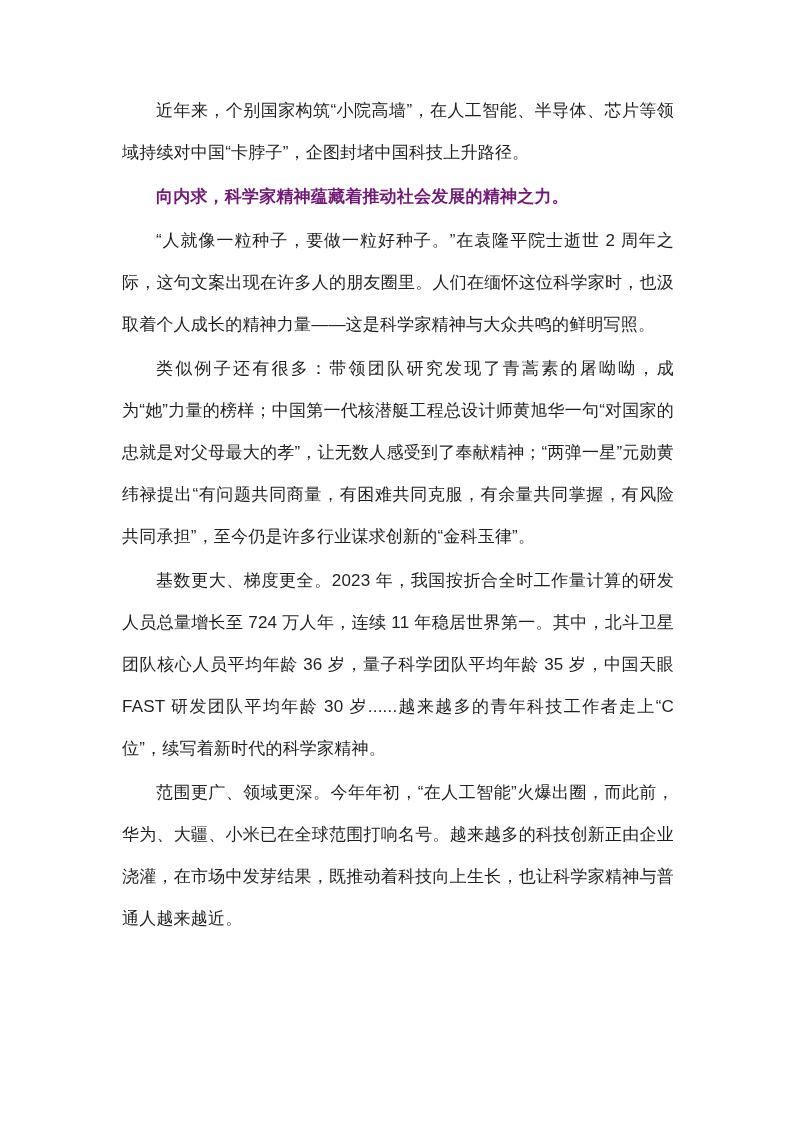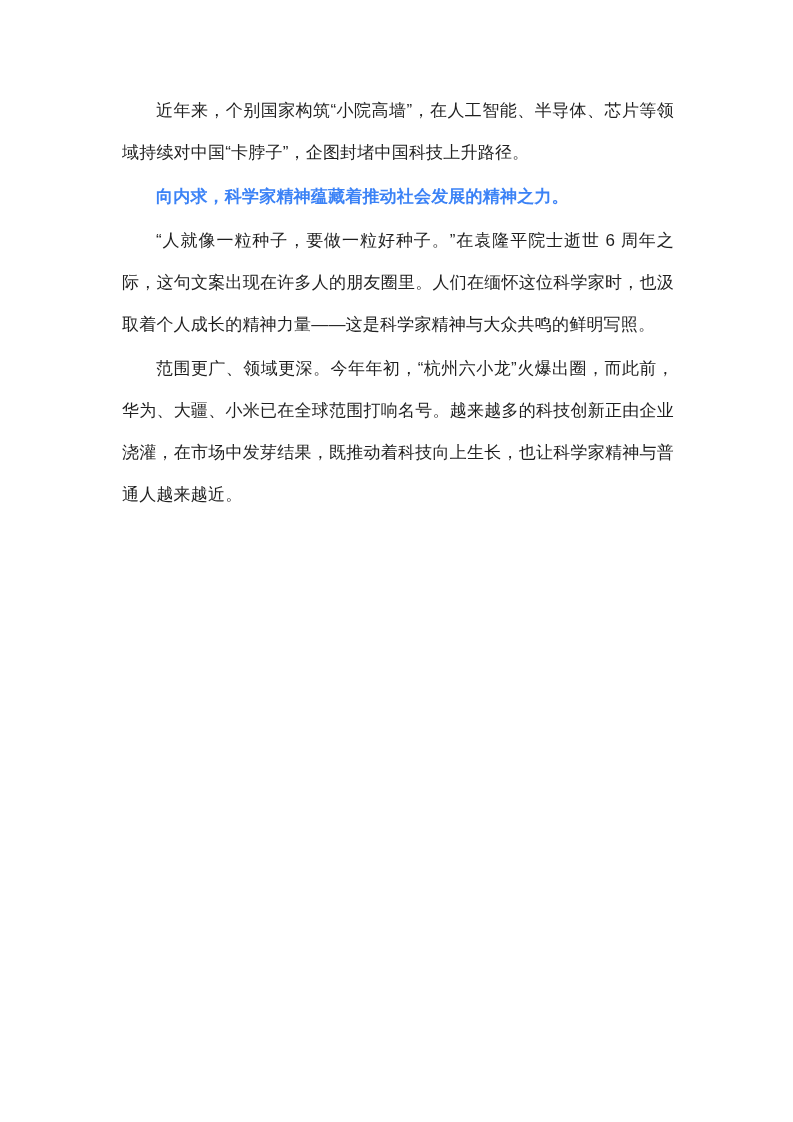--- a/index.html
+++ b/index.html
@@ -26,26 +26,28 @@
     text-align: justify;
     letter-spacing: 0.2px;
   }
   .para {
     text-indent: 2em;
     margin: 0;
     font-weight: normal;
   }
   .para.heading {
     font-weight: bold;
-    color: #3b82f6;
+    color: #701a75;
   }
 </style>
 </head>
 <body>
 
 <div class="page">
   <div class="doc-body">
     <p class="para">近年来，个别国家构筑“小院高墙”，在人工智能、半导体、芯片等领域持续对中国“卡脖子”，企图封堵中国科技上升路径。</p>
     <p class="para heading">向内求，科学家精神蕴藏着推动社会发展的精神之力。</p>
-    <p class="para">“人就像一粒种子，要做一粒好种子。”在袁隆平院士逝世 6 周年之际，这句文案出现在许多人的朋友圈里。人们在缅怀这位科学家时，也汲取着个人成长的精神力量——这是科学家精神与大众共鸣的鲜明写照。</p>
-    <p class="para">范围更广、领域更深。今年年初，“杭州六小龙”火爆出圈，而此前，华为、大疆、小米已在全球范围打响名号。越来越多的科技创新正由企业浇灌，在市场中发芽结果，既推动着科技向上生长，也让科学家精神与普通人越来越近。</p>
+    <p class="para">“人就像一粒种子，要做一粒好种子。”在袁隆平院士逝世 2 周年之际，这句文案出现在许多人的朋友圈里。人们在缅怀这位科学家时，也汲取着个人成长的精神力量——这是科学家精神与大众共鸣的鲜明写照。</p>
+    <p class="para">类似例子还有很多：带领团队研究发现了青蒿素的屠呦呦，成为“她”力量的榜样；中国第一代核潜艇工程总设计师黄旭华一句“对国家的忠就是对父母最大的孝”，让无数人感受到了奉献精神；“两弹一星”元勋黄纬禄提出“有问题共同商量，有困难共同克服，有余量共同掌握，有风险共同承担”，至今仍是许多行业谋求创新的“金科玉律”。</p>
+    <p class="para">基数更大、梯度更全。2023 年，我国按折合全时工作量计算的研发人员总量增长至 724 万人年，连续 11 年稳居世界第一。其中，北斗卫星团队核心人员平均年龄 36 岁，量子科学团队平均年龄 35 岁，中国天眼 FAST 研发团队平均年龄 30 岁......越来越多的青年科技工作者走上“C 位”，续写着新时代的科学家精神。</p>
+    <p class="para">范围更广、领域更深。今年年初，“在人工智能”火爆出圈，而此前，华为、大疆、小米已在全球范围打响名号。越来越多的科技创新正由企业浇灌，在市场中发芽结果，既推动着科技向上生长，也让科学家精神与普通人越来越近。</p>
   </div>
 </div>
 
 </body></html>

